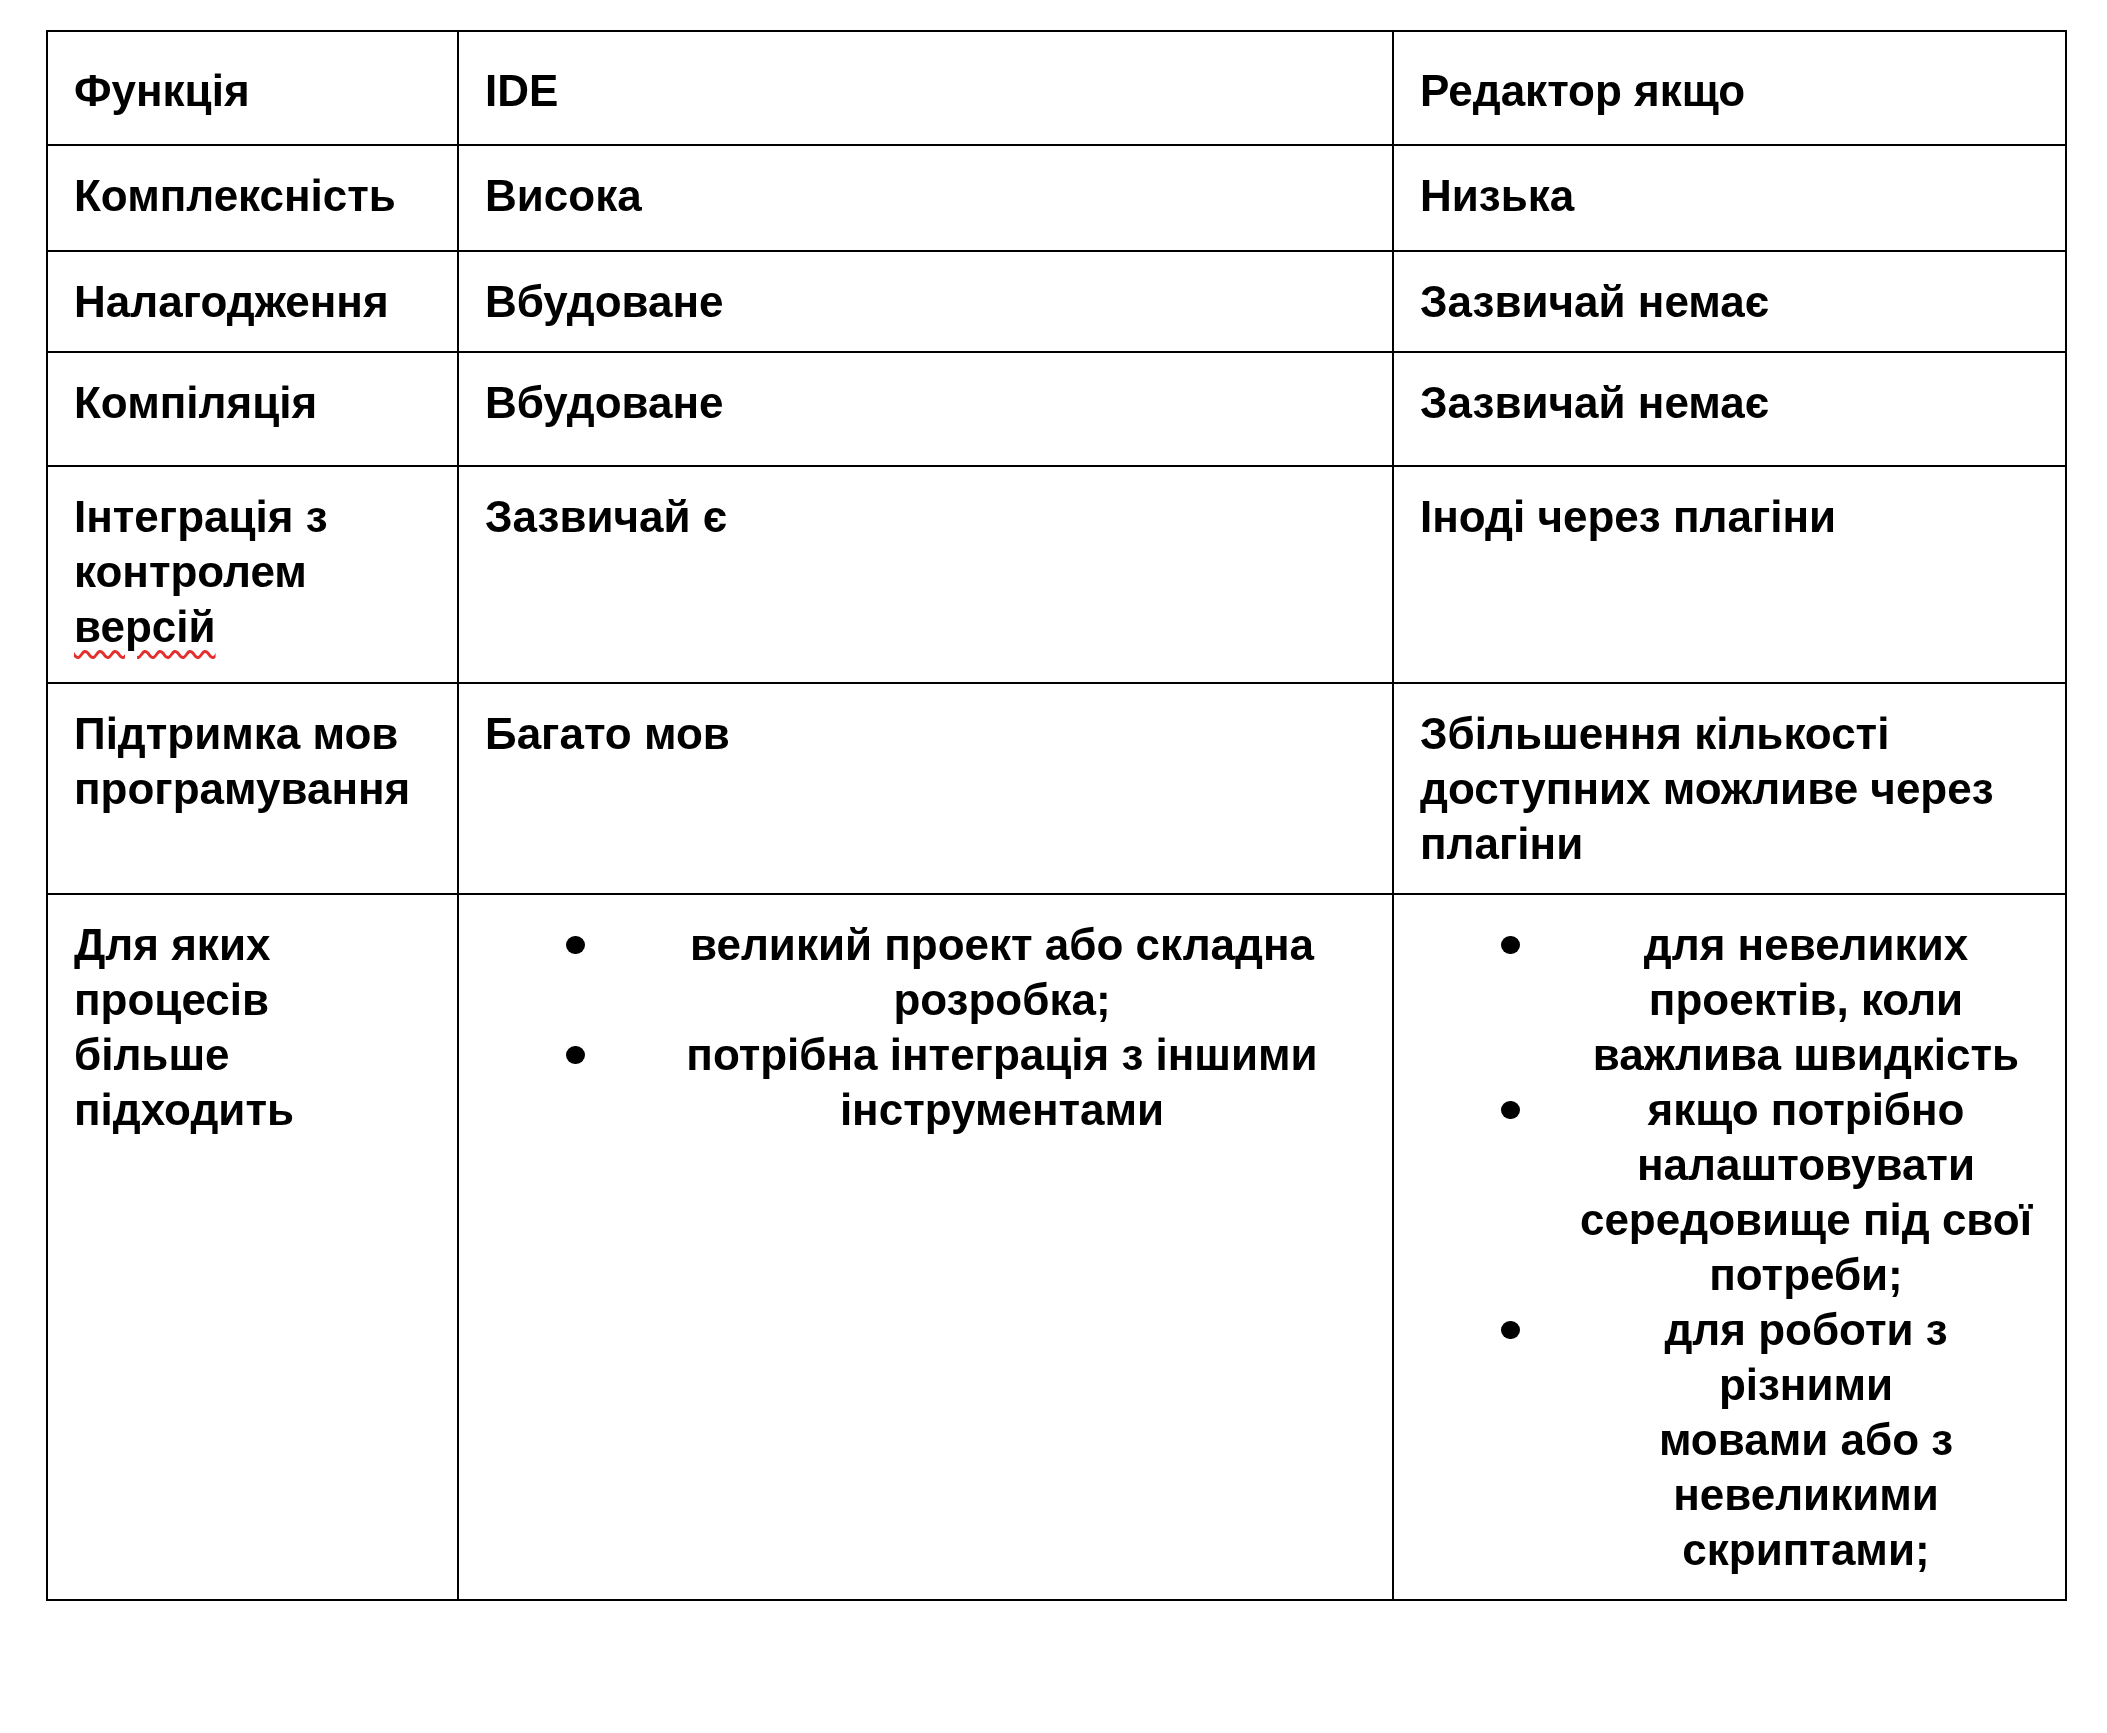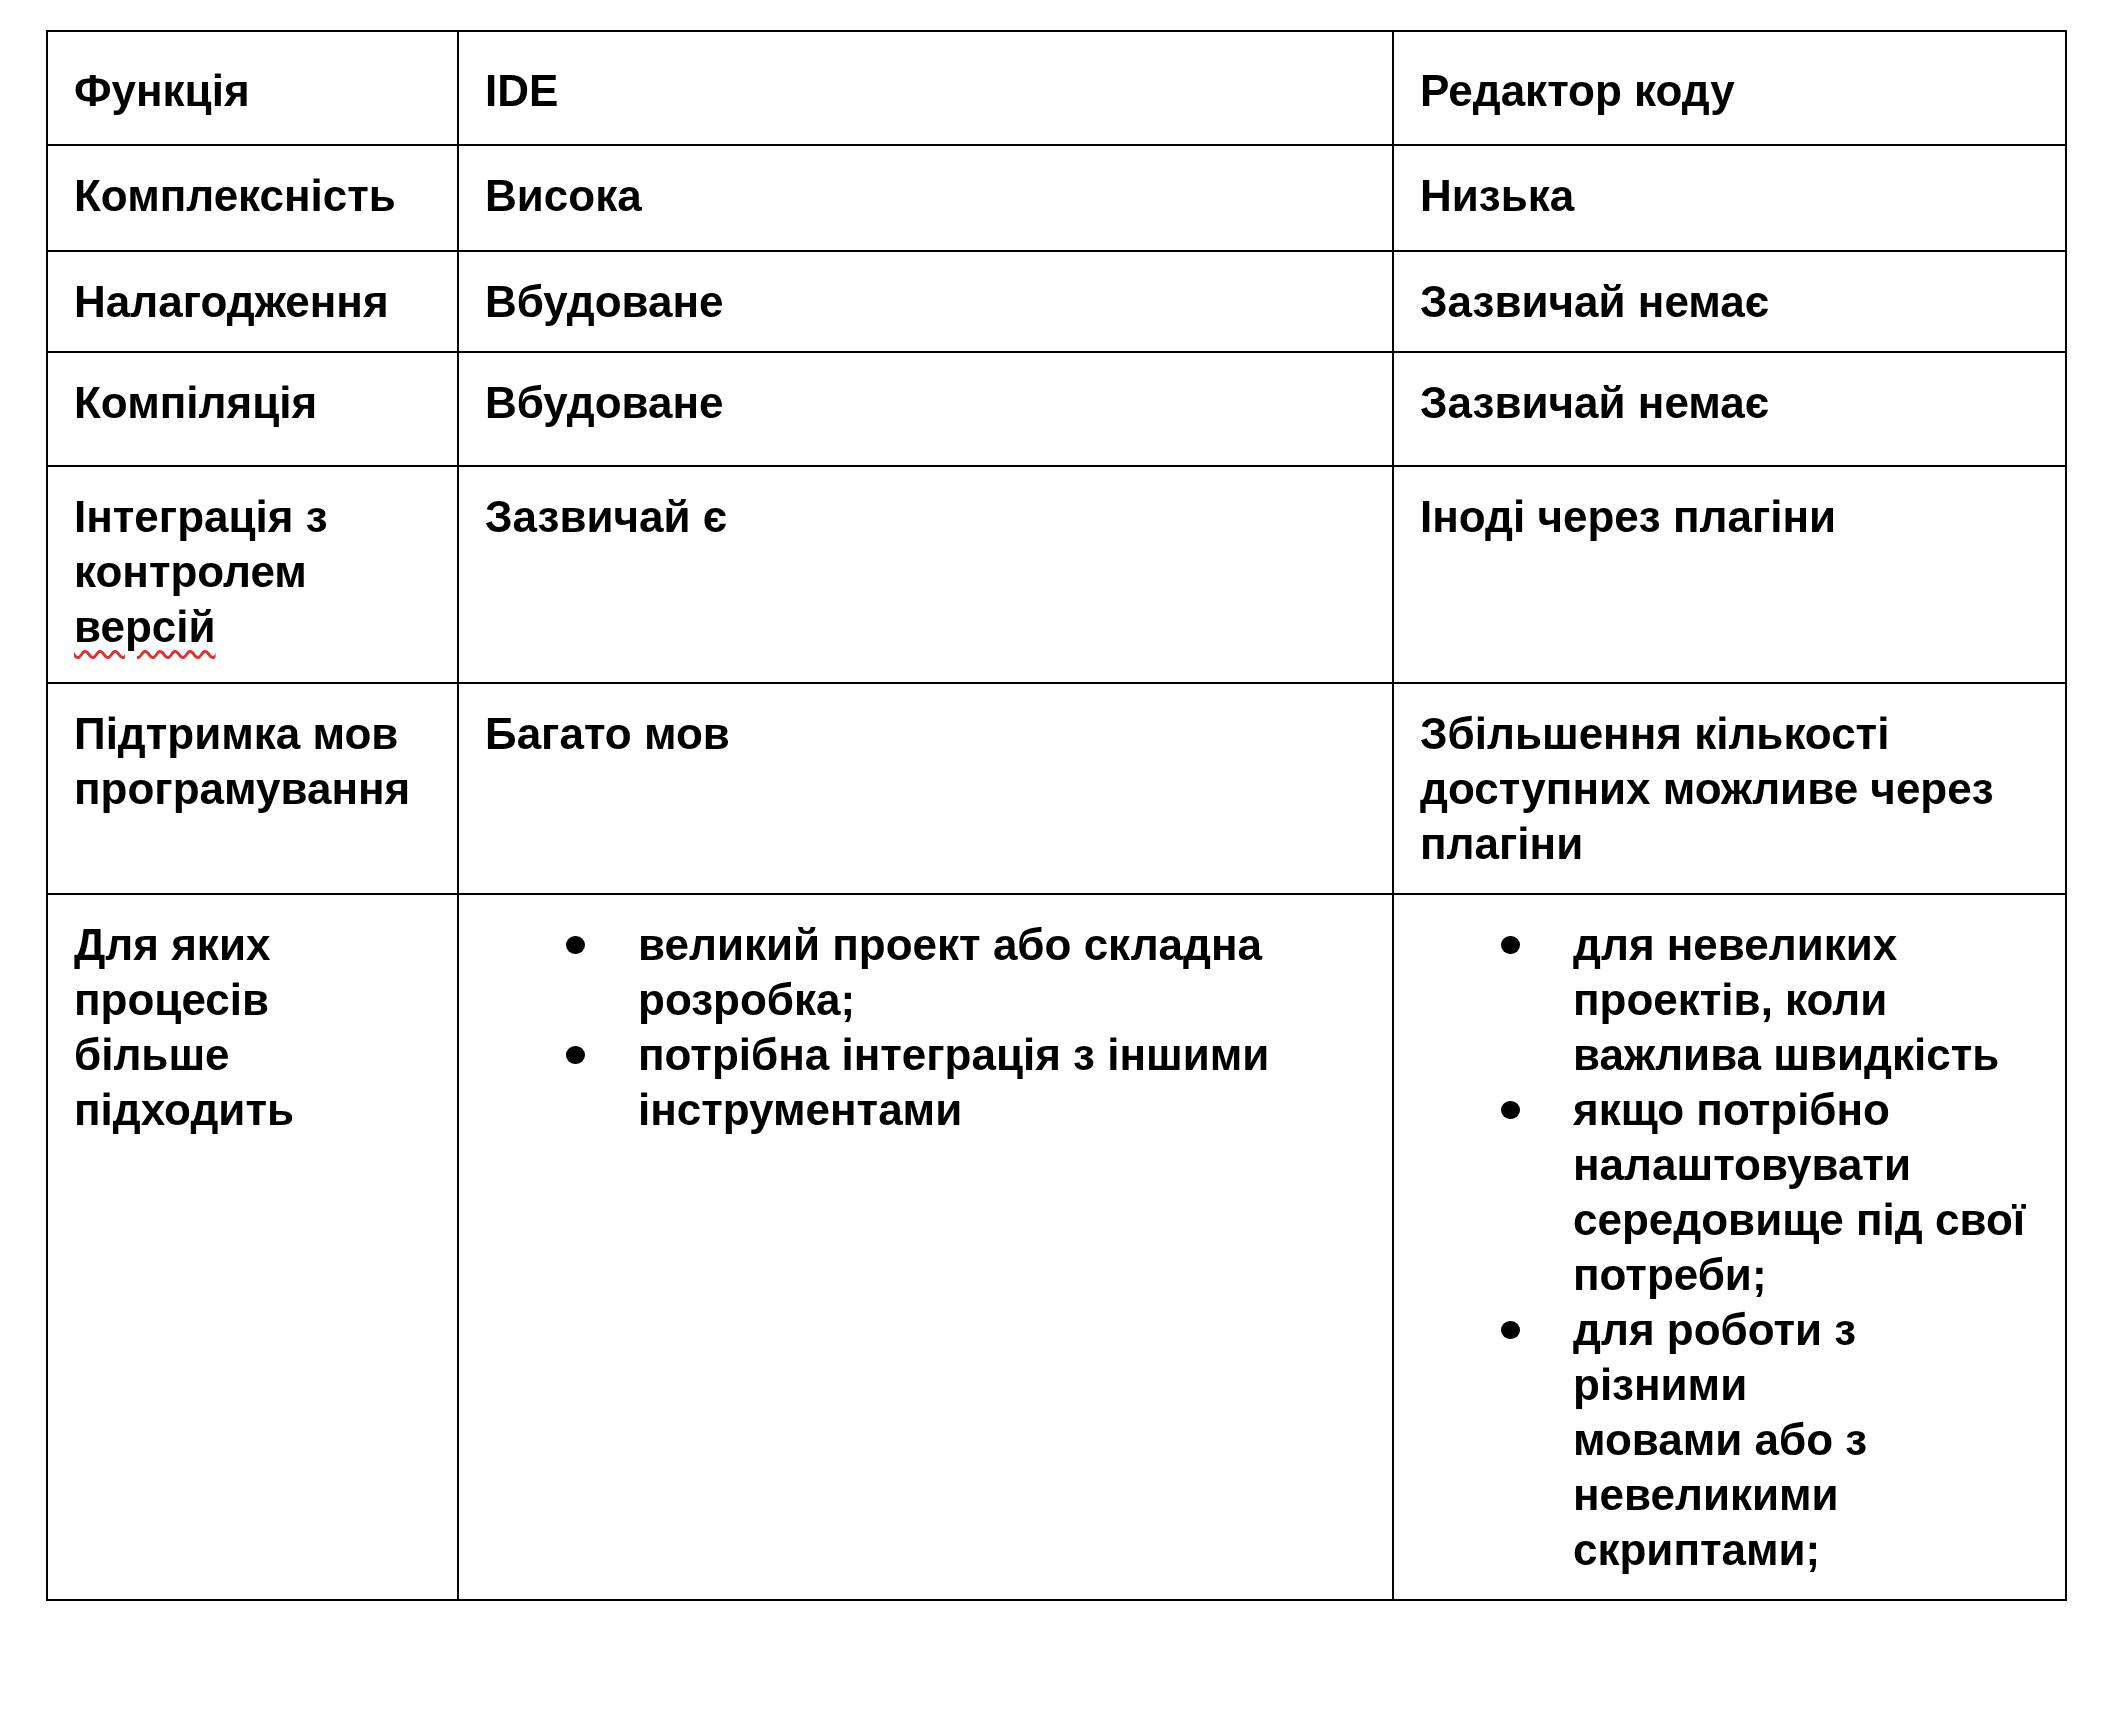--- a/index.html
+++ b/index.html
@@ -61,20 +61,21 @@
   }
   ul.cell-list {
     list-style: none;
     margin: 0;
     padding: 0 0 0 81px;
   }
   ul.cell-list li {
     position: relative;
     padding-left: 72px;
     white-space: pre-wrap;
+    text-align: center;
   }
   ul.cell-list li::before {
     content: "";
     position: absolute;
     left: 0;
     top: 18.7px;
     width: 18.7px;
     height: 18.7px;
     border-radius: 50%;
     background: #000000;
@@ -92,21 +93,21 @@
     </colgroup>
     <tbody>
         <tr class="h-header">
       <th>
         <span class="cell-text">Функція</span>
       </th>
       <th>
         <span class="cell-text">IDE</span>
       </th>
       <th>
-        <span class="cell-text">Редактор коду</span>
+        <span class="cell-text">Редактор якщо</span>
       </th>
     </tr>
     <tr class="h-r1">
       <td>
         <span class="cell-text">Комплексність</span>
       </td>
       <td>
         <span class="cell-text">Висока</span>
       </td>
       <td>

